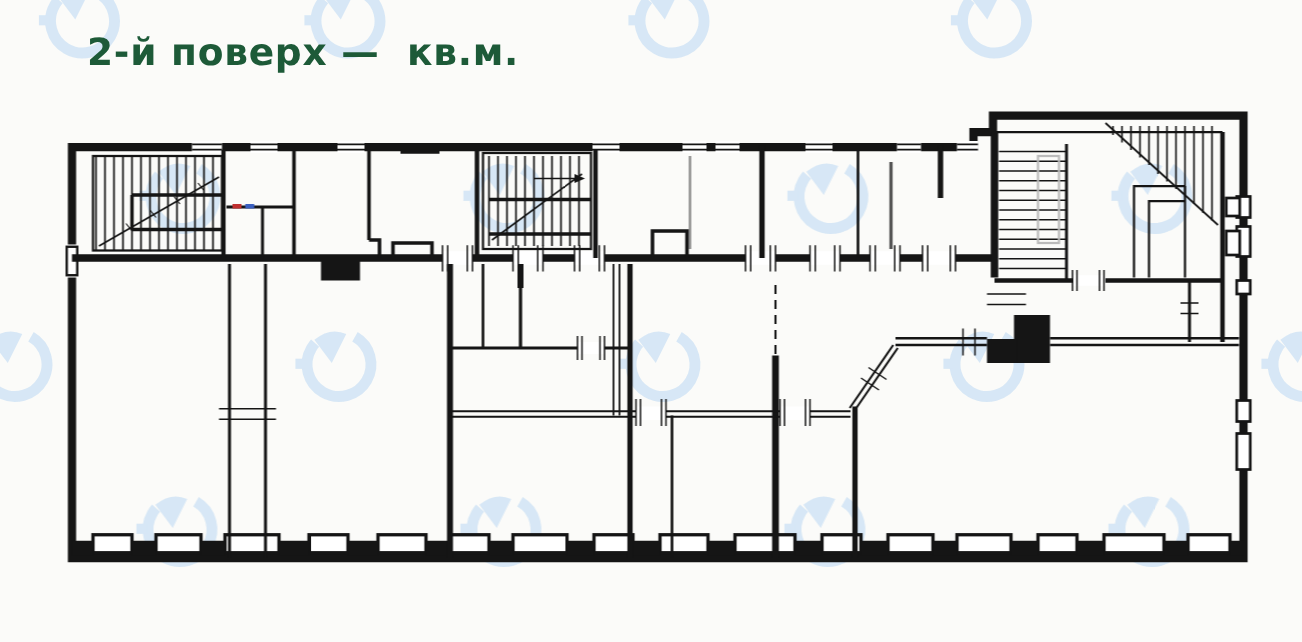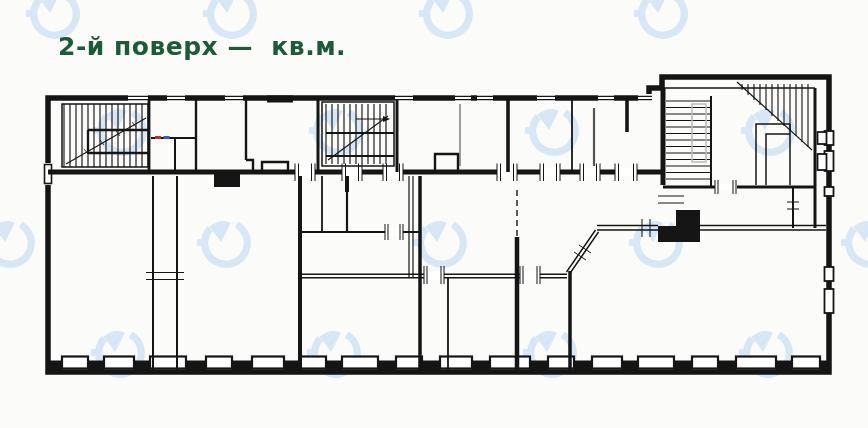--- a/index.html
+++ b/index.html
@@ -4,21 +4,21 @@
 <style>
   html,body{margin:0;padding:0;}
   body{
     width:868px;height:428px;overflow:hidden;
     background:#fbfbf9;
     font-family:"DejaVu Sans", sans-serif;
     position:relative;
   }
   .page{position:relative;width:868px;height:428px;}
   .floor-title{
-    position:absolute;left:58px;top:32px;
+    position:absolute;left:58px;top:20px;
     font-size:25px;font-weight:bold;letter-spacing:.5px;
     color:#1d5a38;white-space:pre;
     z-index:3;
   }
   .plan-svg{position:absolute;left:0;top:0;z-index:2;}
 </style>
 </head>
 <body>
 
 <div class="page">

